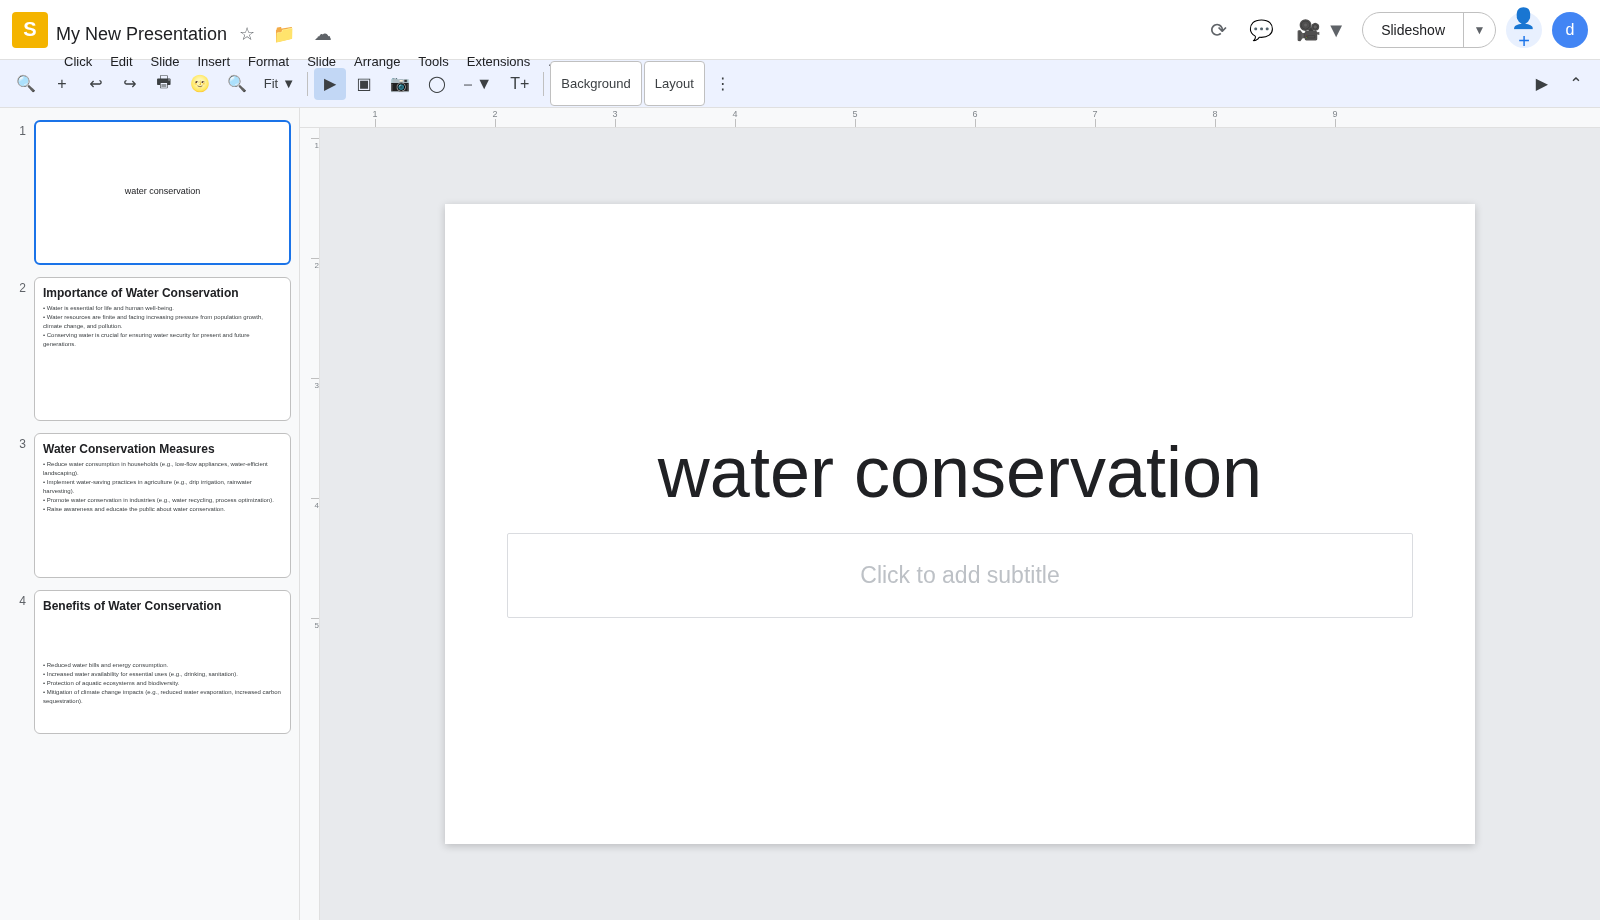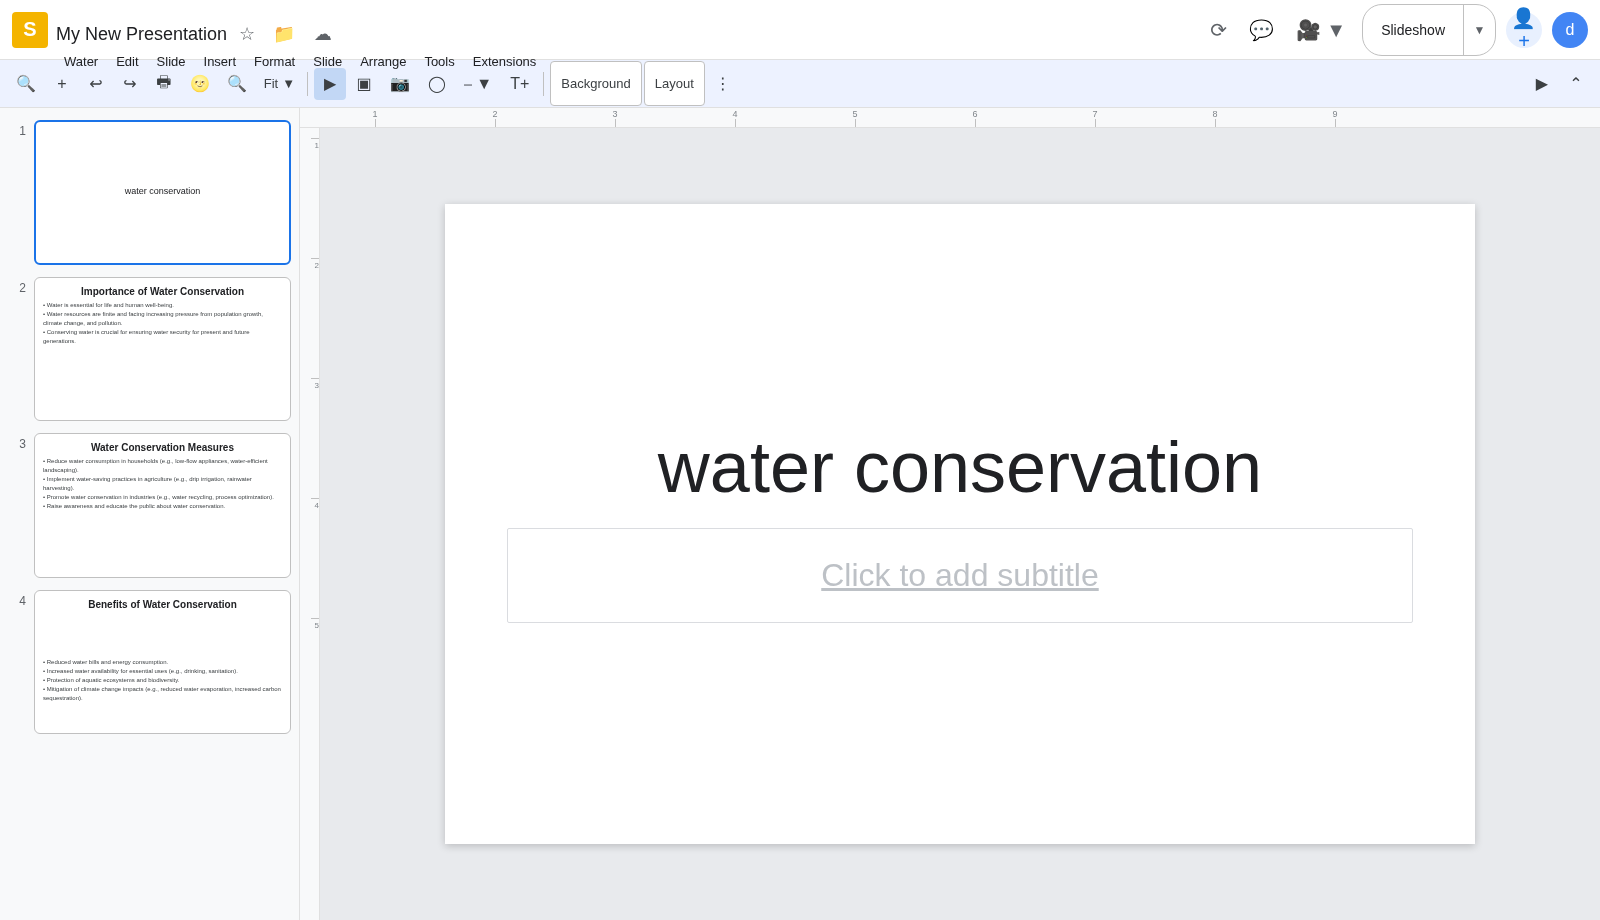--- a/index.html
+++ b/index.html
@@ -49,21 +49,21 @@
       display: flex; align-items: center; gap: 10px; flex-shrink: 0;
     }
     .top-icon-btn {
       background: none; border: none; cursor: pointer;
       color: #5f6368; font-size: 20px; padding: 6px;
       border-radius: 50%; display: flex; align-items: center;
     }
     .slideshow-btn {
       display: flex; align-items: center;
       border: 1.5px solid #c0c0c0; border-radius: 20px;
-      overflow: hidden; height: 52px; background: white; cursor: pointer;
+      overflow: hidden; height: 36px; background: white; cursor: pointer;
     }
     .slideshow-main {
       padding: 0 18px; font-size: 14px; font-weight: 500;
       color: #202124; height: 100%; display: flex; align-items: center;
       border: none; background: none; cursor: pointer;
     }
     .slideshow-arrow {
       width: 32px; height: 100%;
       border-left: 1.5px solid #c0c0c0;
       display: flex; align-items: center; justify-content: center;
@@ -138,21 +138,21 @@
     .slide-thumb.selected { border: 2.5px solid #1a73e8; }
     .slide-thumb-inner {
       width: 100%; height: 100%; display: flex; align-items: center; justify-content: center;
       padding: 8px; flex-direction: column;
     }
     .slide-thumb-title {
       font-size: 9px; font-weight: 400; text-align: center; color: #202124;
       line-height: 1.3;
     }
     .slide-thumb-heading {
-      font-size: 10px; font-weight: 600; color: #202124; margin-bottom: 4px; text-align: center; width: 100%;
+      font-size: 12px; font-weight: 600; color: #202124; margin-bottom: 4px; text-align: left; width: 100%;
     }
     .slide-thumb-bullet {
       font-size: 6px; color: #3c4043; text-align: left; width: 100%; line-height: 1.5;
     }
 
     
     .canvas-area {
       flex: 1; display: flex; flex-direction: column; background: #e8eaed; overflow: hidden;
     }
     .ruler-h {
@@ -197,39 +197,39 @@
     }
     .slide-main-title {
       font-size: 72px; font-weight: 400; color: #202124;
       text-align: center; font-family: Arial, sans-serif;
     }
     .slide-subtitle-box {
       width: 88%; border: 1.5px solid #dadce0; border-radius: 2px;
       padding: 28px 20px; text-align: center; cursor: pointer;
     }
     .slide-subtitle-text {
-      font-size: 32px; color: #bdc1c6; font-weight: 300; text-decoration: underline;
+      font-size: 23px; color: #bdc1c6; font-weight: 300;
     }
   </style>
 </head>
 <body>
 
 <div class="top-bar">
   <div class="app-icon">S</div>
   <div class="title-area">
     <div class="doc-title">
       <span class="doc-title-text">My New Presentation</span>
       <div class="title-icons">
         <button class="title-icon-btn" title="Star">☆</button>
         <button class="title-icon-btn" title="Move">📁</button>
         <button class="title-icon-btn" title="Cloud save">☁</button>
       </div>
     </div>
     <div class="menu-bar">
-      <span class="menu-item">Water</span>
+      <span class="menu-item">Click</span>
       <span class="menu-item">Edit</span>
       <span class="menu-item">Slide</span>
       <span class="menu-item">Insert</span>
       <span class="menu-item">Format</span>
       <span class="menu-item">Slide</span>
       <span class="menu-item">Arrange</span>
       <span class="menu-item">Tools</span>
       <span class="menu-item">Extensions</span>
       <span class="menu-item">...</span>
     </div>

